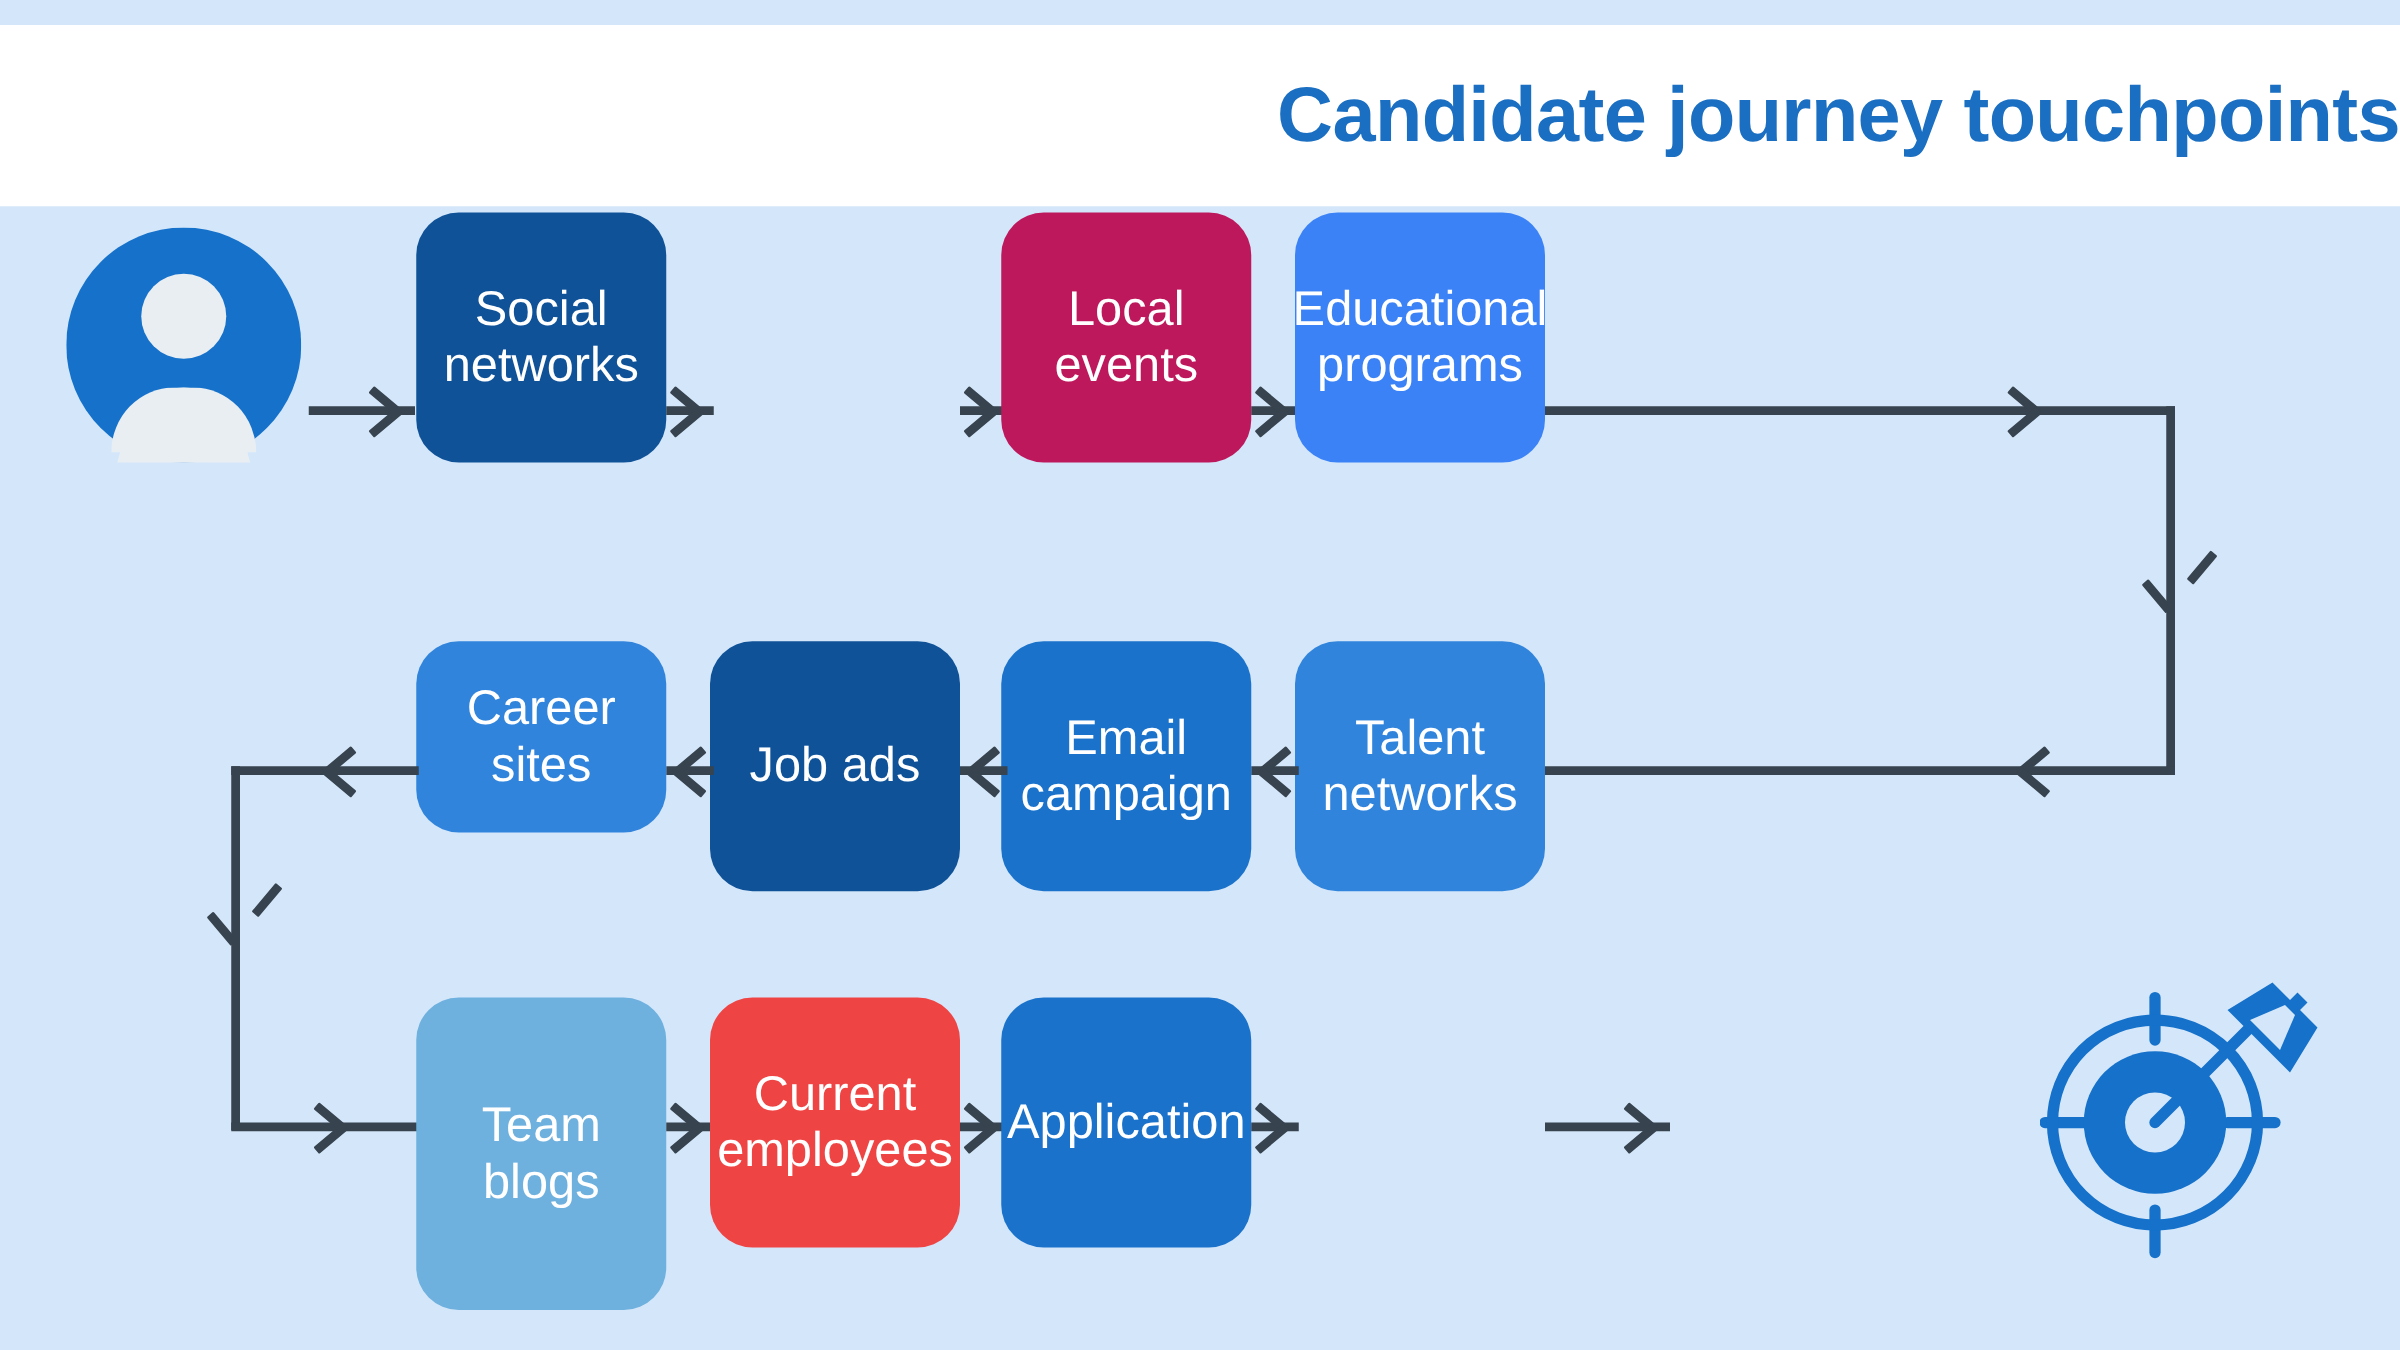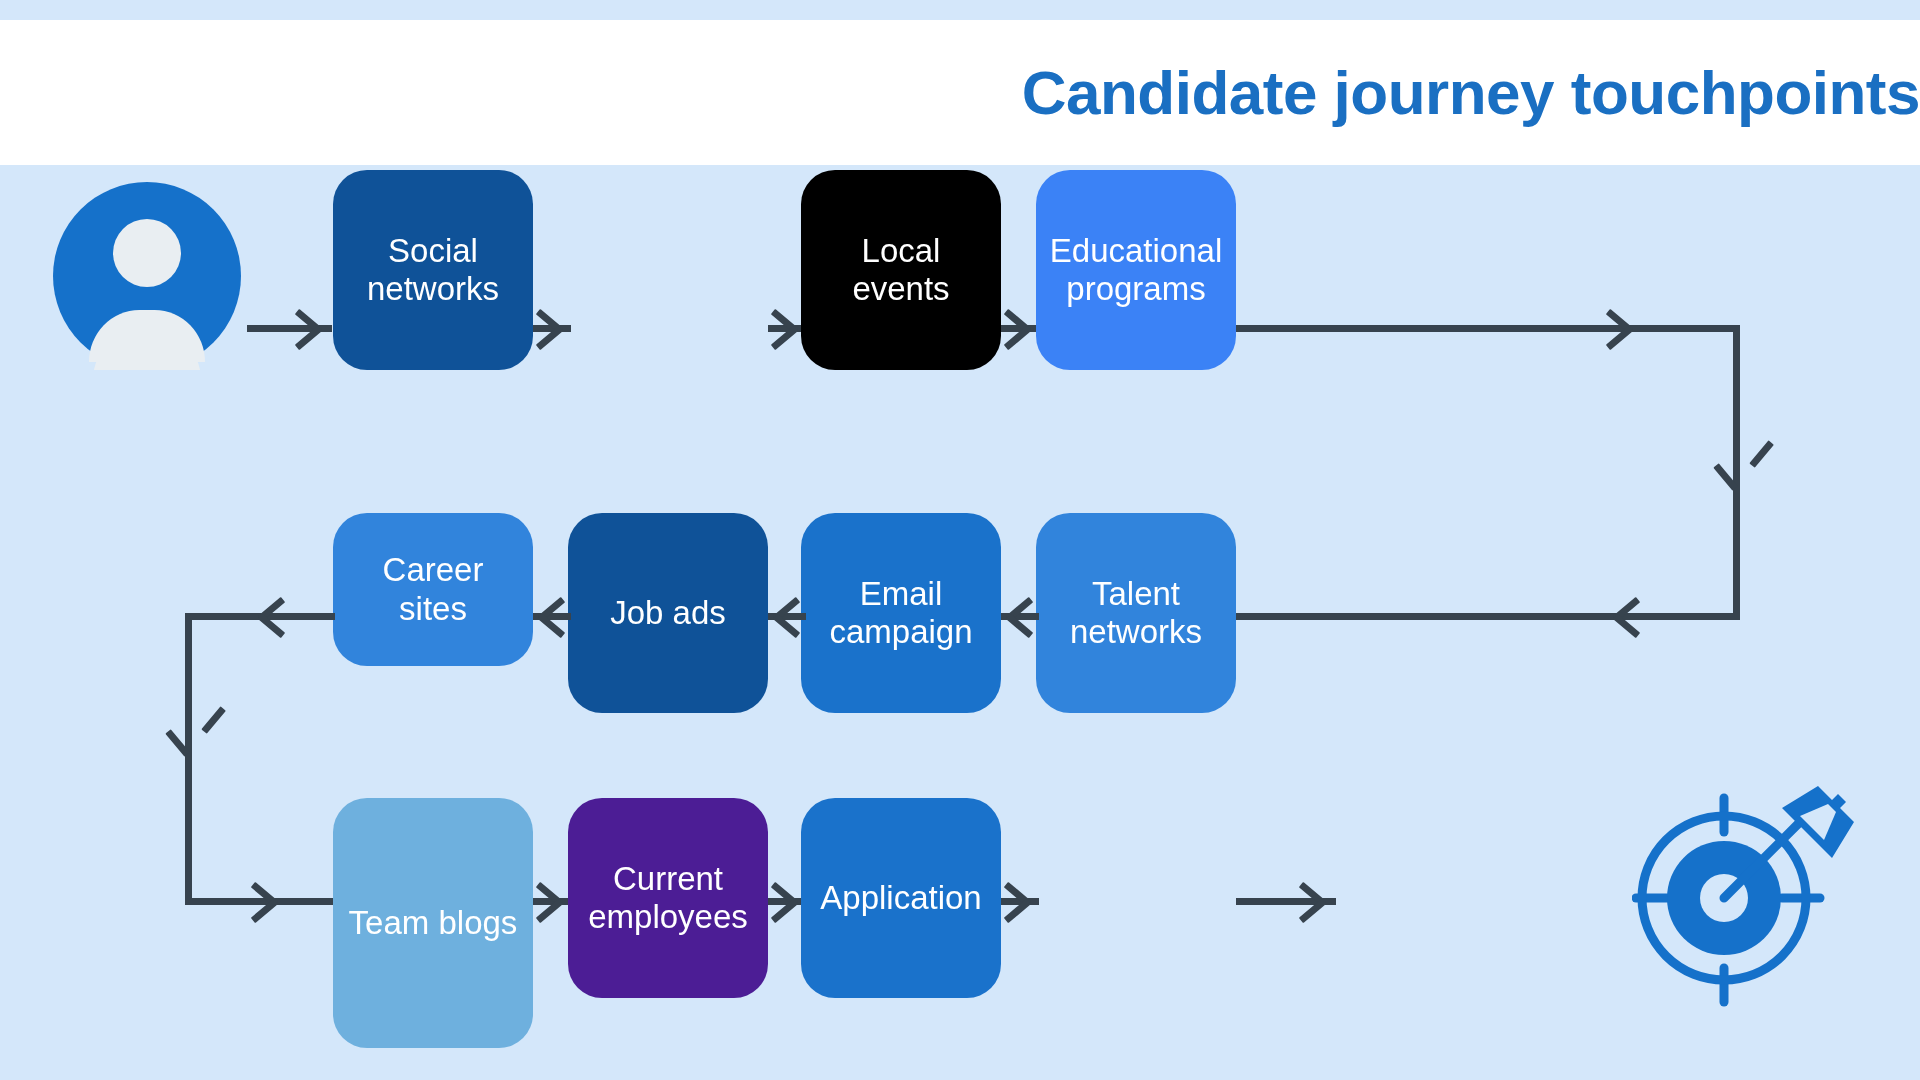--- a/index.html
+++ b/index.html
@@ -24,21 +24,21 @@
     letter-spacing:-0.5px;line-height:1;white-space:nowrap;
   }
 
   
   .node{
     position:absolute;
     border-radius:34px;
     display:flex;align-items:center;justify-content:center;
     text-align:center;
     color:#ffffff;
-    font-size:33px;
+    font-size:39px;
     line-height:1.16;
     padding:0 14px;
     box-sizing:border-box;
   }
 
   
   .hline{position:absolute;height:7px;background:#37434e;}
   .vline{position:absolute;width:7px;background:#37434e;}
   
   .chev{position:absolute;}
@@ -94,21 +94,21 @@
     <span style="left:0;top:36px;width:30px;height:7px;transform:rotate(-40deg);transform-origin:left center;"></span>
   </div>
 
 
   <div class="hline" style="left:768px;top:325px;width:38px;"></div>
   <div class="chev" style="left:773px;top:308px;">
     <span style="left:0;top:0;width:30px;height:7px;transform:rotate(40deg);transform-origin:left center;"></span>
     <span style="left:0;top:36px;width:30px;height:7px;transform:rotate(-40deg);transform-origin:left center;"></span>
   </div>
 
-  <div class="node" style="left:801px;top:170px;width:200px;height:200px;background:#000000;">Local events</div>
+  <div class="node" style="left:801px;top:170px;width:200px;height:200px;background:#be185d;">Local events</div>
 
   <div class="hline" style="left:1001px;top:325px;width:38px;"></div>
   <div class="chev" style="left:1006px;top:308px;">
     <span style="left:0;top:0;width:30px;height:7px;transform:rotate(40deg);transform-origin:left center;"></span>
     <span style="left:0;top:36px;width:30px;height:7px;transform:rotate(-40deg);transform-origin:left center;"></span>
   </div>
 
   <div class="node" style="left:1036px;top:170px;width:200px;height:200px;background:#3b82f6;">Educational programs</div>
 
   <div class="hline" style="left:1236px;top:325px;width:504px;"></div>
@@ -170,21 +170,21 @@
   </div>
 
   <div class="node" style="left:333px;top:798px;width:200px;height:250px;background:#6eb0de;">Team blogs</div>
 
   <div class="hline" style="left:533px;top:898px;width:38px;"></div>
   <div class="chev" style="left:538px;top:881px;">
     <span style="left:0;top:0;width:30px;height:7px;transform:rotate(40deg);transform-origin:left center;"></span>
     <span style="left:0;top:36px;width:30px;height:7px;transform:rotate(-40deg);transform-origin:left center;"></span>
   </div>
 
-  <div class="node" style="left:568px;top:798px;width:200px;height:200px;background:#4c1d95;">Current employees</div>
+  <div class="node" style="left:568px;top:798px;width:200px;height:200px;background:#ef4444;">Current employees</div>
 
   <div class="hline" style="left:768px;top:898px;width:38px;"></div>
   <div class="chev" style="left:773px;top:881px;">
     <span style="left:0;top:0;width:30px;height:7px;transform:rotate(40deg);transform-origin:left center;"></span>
     <span style="left:0;top:36px;width:30px;height:7px;transform:rotate(-40deg);transform-origin:left center;"></span>
   </div>
 
   <div class="node" style="left:801px;top:798px;width:200px;height:200px;background:#1a72cb;">Application</div>
 
   <div class="hline" style="left:1001px;top:898px;width:38px;"></div>

